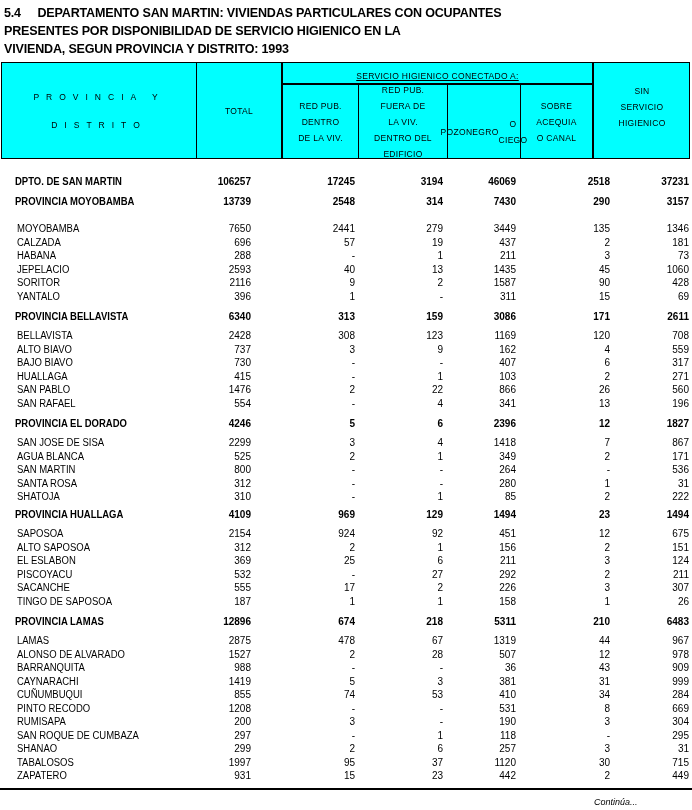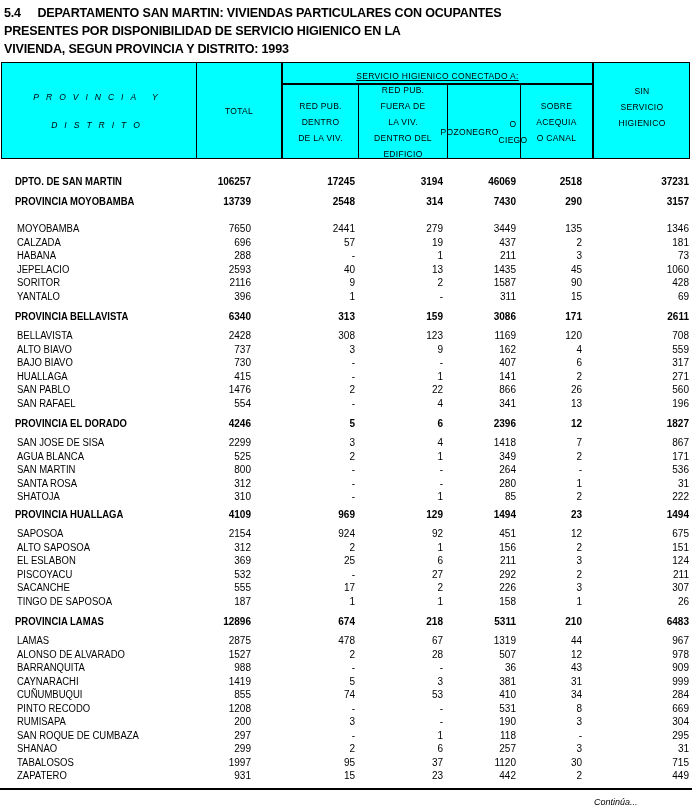--- a/index.html
+++ b/index.html
@@ -5,28 +5,28 @@
   html, body { margin: 0; padding: 0; background: #ffffff; }
   body { width: 692px; height: 810px; position: relative; overflow: hidden; font-family: "Liberation Sans", sans-serif; color: #000; }
   .title { position: absolute; left: 4px; top: 4px; font-family: "Liberation Sans", sans-serif; font-weight: bold; font-size: 13.5px; line-height: 18px; letter-spacing: -0.2px; transform: scaleX(0.93); transform-origin: left top; white-space: nowrap; }
   .title .num { display: inline-block; width: 36px; }
   .hdr { position: absolute; left: 1px; top: 62px; width: 689px; height: 97px; background: #00ffff; border: 1px solid #000; box-sizing: border-box; }
   .hcell { position: absolute; top: 0; bottom: 0; display: flex; align-items: center; justify-content: center; text-align: center; font-size: 8.5px; line-height: 16px; letter-spacing: 0.3px; }
   .vline { position: absolute; top: 0; bottom: 0; width: 1px; background: #000; }
   .vline.thick { width: 2px; }
   .hline { position: absolute; height: 2px; background: #000; }
   .group-label { position: absolute; left: 281px; top: 8px; width: 309px; text-align: center; font-size: 8.5px; text-decoration: underline; letter-spacing: 0.3px; }
-  .spaced { letter-spacing: 7px; font-style: italic; }
+  .spaced { letter-spacing: 7px; }
   .rows { position: absolute; left: 0; top: 0; width: 692px; }
   .row { position: absolute; left: 0; width: 692px; height: 13.5px; font-size: 10px; line-height: 13.5px; }
   .row .name { position: absolute; left: 17px; white-space: nowrap; transform: scaleX(0.95); transform-origin: left; }
   .row .v { position: absolute; text-align: right; width: 80px; }
   .row.bold { font-weight: bold; font-size: 10px; }
   .row.bold .name { left: 15px; }
-  .c1 { left: 171px; } .c2 { left: 275px; } .c3 { left: 363px; } .c4 { left: 436px; } .c5 { left: 502px; } .c6 { left: 609px; }
+  .c1 { left: 171px; } .c2 { left: 275px; } .c3 { left: 363px; } .c4 { left: 436px; } .c5 { left: 530px; } .c6 { left: 609px; }
   .rule { position: absolute; left: 0; top: 788px; width: 692px; height: 2px; background: #000; }
   .cont { position: absolute; left: 594px; top: 797px; font-size: 9px; font-style: italic; }
 </style>
 </head>
 <body>
 
 <div class="title">
   <div><span class="num">5.4</span><span>DEPARTAMENTO SAN MARTIN: VIVIENDAS PARTICULARES CON OCUPANTES</span></div>
   <div>PRESENTES POR DISPONIBILIDAD DE SERVICIO HIGIENICO EN LA</div>
   <div>VIVIENDA, SEGUN PROVINCIA Y DISTRITO: 1993</div>
@@ -182,21 +182,21 @@
       <span class="v c3">-</span>
       <span class="v c4">407</span>
       <span class="v c5">6</span>
       <span class="v c6">317</span>
     </div>
     <div class="row" style="top: 369.5px;">
       <span class="name">HUALLAGA</span>
       <span class="v c1">415</span>
       <span class="v c2">-</span>
       <span class="v c3">1</span>
-      <span class="v c4">141</span>
+      <span class="v c4">103</span>
       <span class="v c5">2</span>
       <span class="v c6">271</span>
     </div>
     <div class="row" style="top: 383px;">
       <span class="name">SAN PABLO</span>
       <span class="v c1">1476</span>
       <span class="v c2">2</span>
       <span class="v c3">22</span>
       <span class="v c4">866</span>
       <span class="v c5">26</span>

